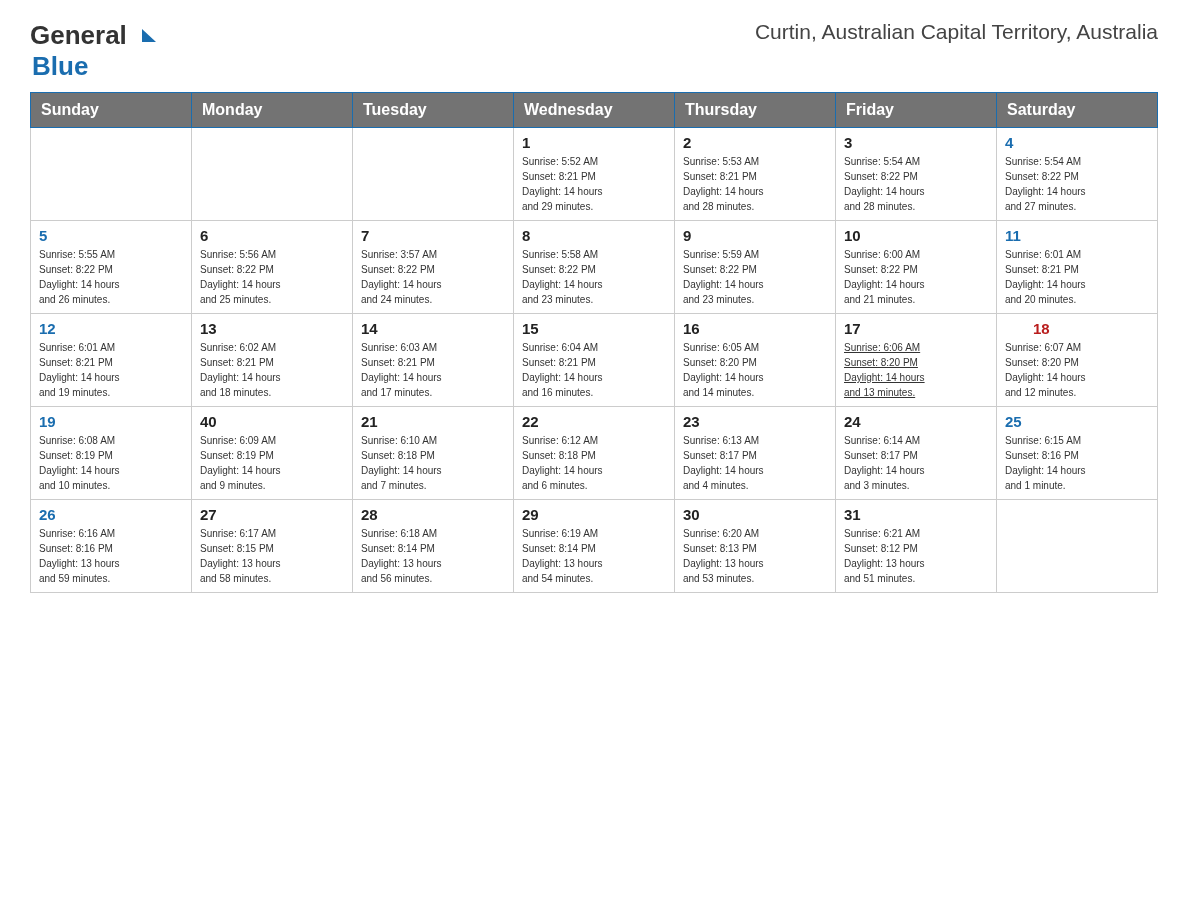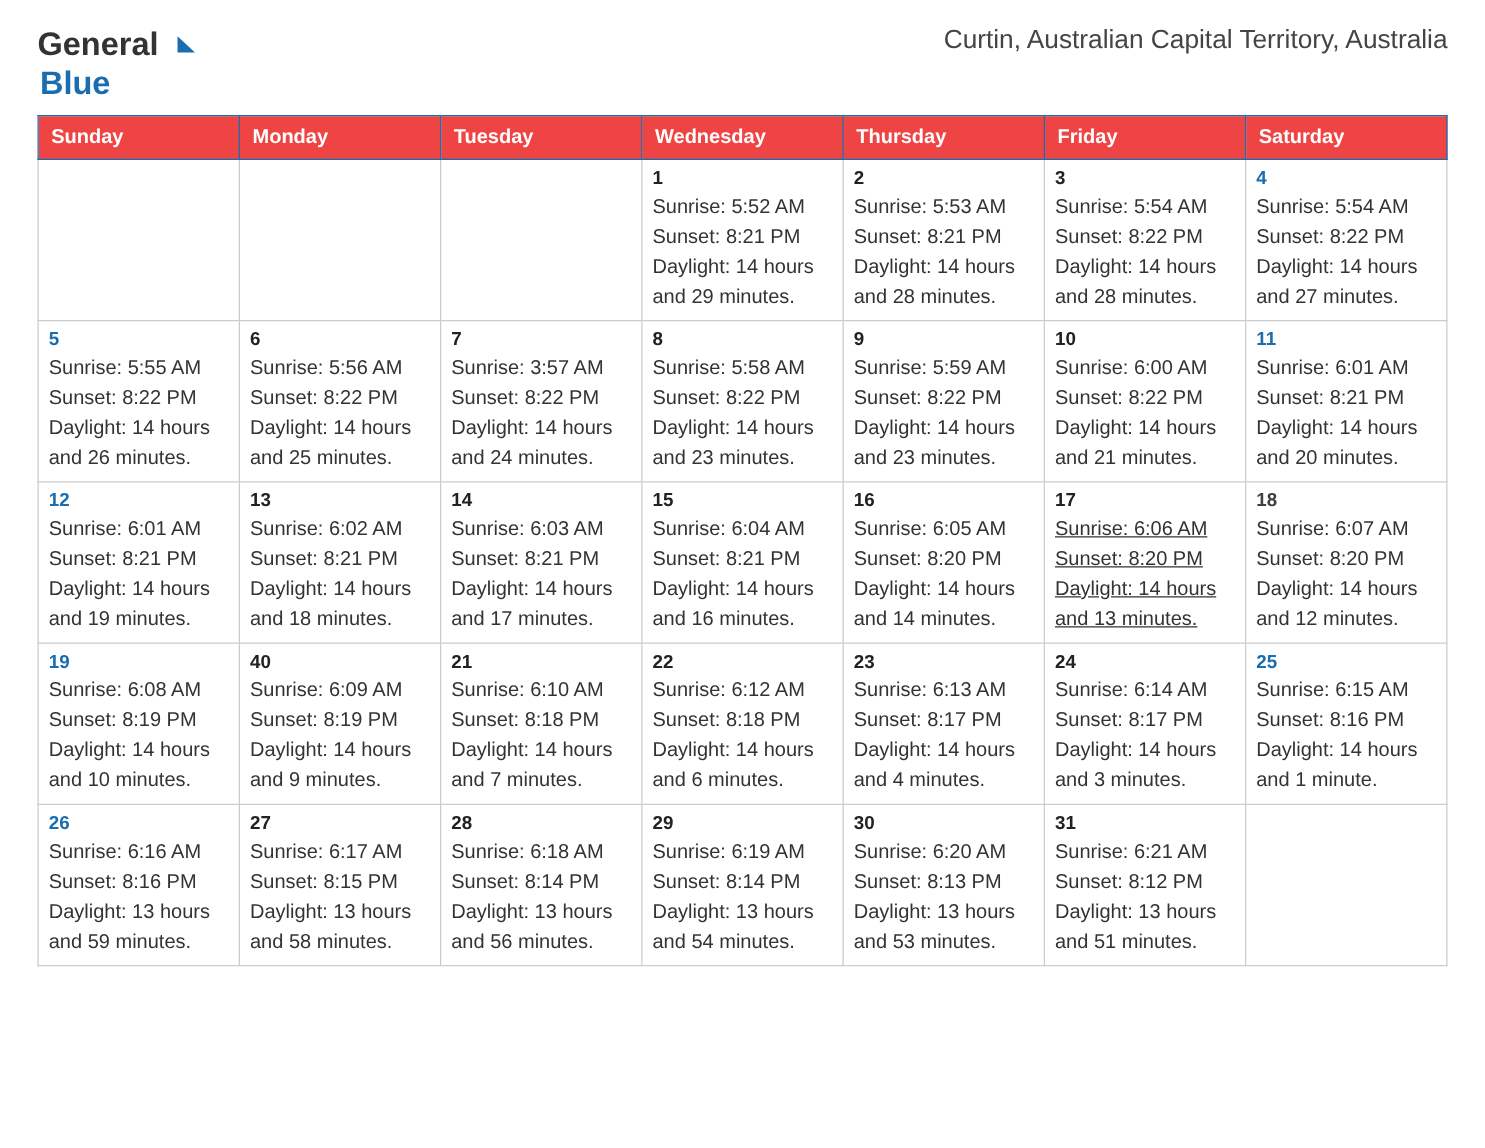--- a/index.html
+++ b/index.html
@@ -41,21 +41,21 @@
     .calendar-subtitle {
       font-size: 21px;
       color: #444;
     }
     .calendar-table {
       width: 100%;
       border-collapse: collapse;
       margin-top: 10px;
     }
     .calendar-table thead tr th {
-      background-color: #ef4444;
+      background-color: #737373;
       color: #fff;
       font-size: 16px;
       font-weight: bold;
       padding: 8px 10px;
       text-align: left;
       border: 1px solid #1a6daf;
     }
     .calendar-table tbody tr td {
       border: 1px solid #ccc;
       vertical-align: top;
@@ -66,21 +66,21 @@
       color: #333;
     }
     .day-number {
       font-size: 15px;
       font-weight: bold;
       color: #222;
       display: block;
       margin-bottom: 3px;
     }
     .day-info {
-      font-size: 16px;
+      font-size: 10px;
       color: #333;
       line-height: 1.5;
     }
     .calendar-table tbody tr td:first-child .day-number,
     .calendar-table tbody tr td:last-child .day-number {
       color: #1a6daf;
     }
     .calendar-table thead tr th:first-child,
     .calendar-table thead tr th:last-child {
       
@@ -244,21 +244,21 @@
 and 14 minutes.</div>
         </td>
         <td>
           <span class="day-number">17</span>
           <div class="day-info" style="white-space: pre-line; text-decoration: underline;">Sunrise: 6:06 AM
 Sunset: 8:20 PM
 Daylight: 14 hours
 and 13 minutes.</div>
         </td>
         <td>
-          <span class="day-number" style="color: #404040;">18</span>
+          <span class="day-number" style="color: #b91c1c; margin-left: 28px;">18</span>
           <div class="day-info" style="white-space: pre-line;">Sunrise: 6:07 AM
 Sunset: 8:20 PM
 Daylight: 14 hours
 and 12 minutes.</div>
         </td>
       </tr>
       <tr class="row-border-top">
         <td>
           <span class="day-number" style="color: rgb(26, 109, 175);">19</span>
           <div class="day-info" style="white-space: pre-line;">Sunrise: 6:08 AM

